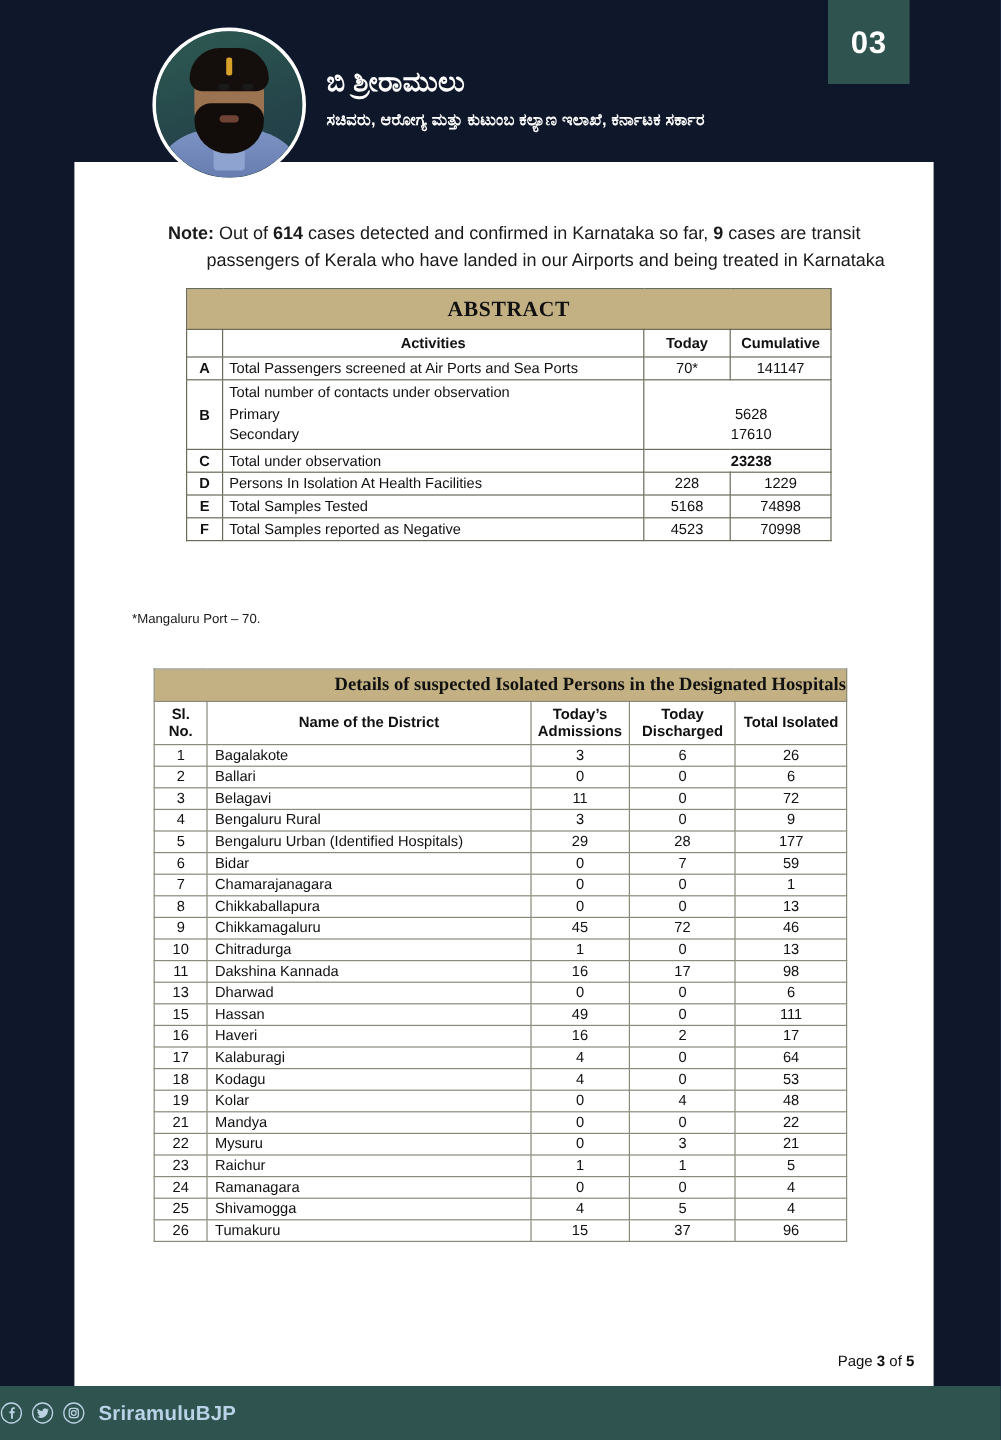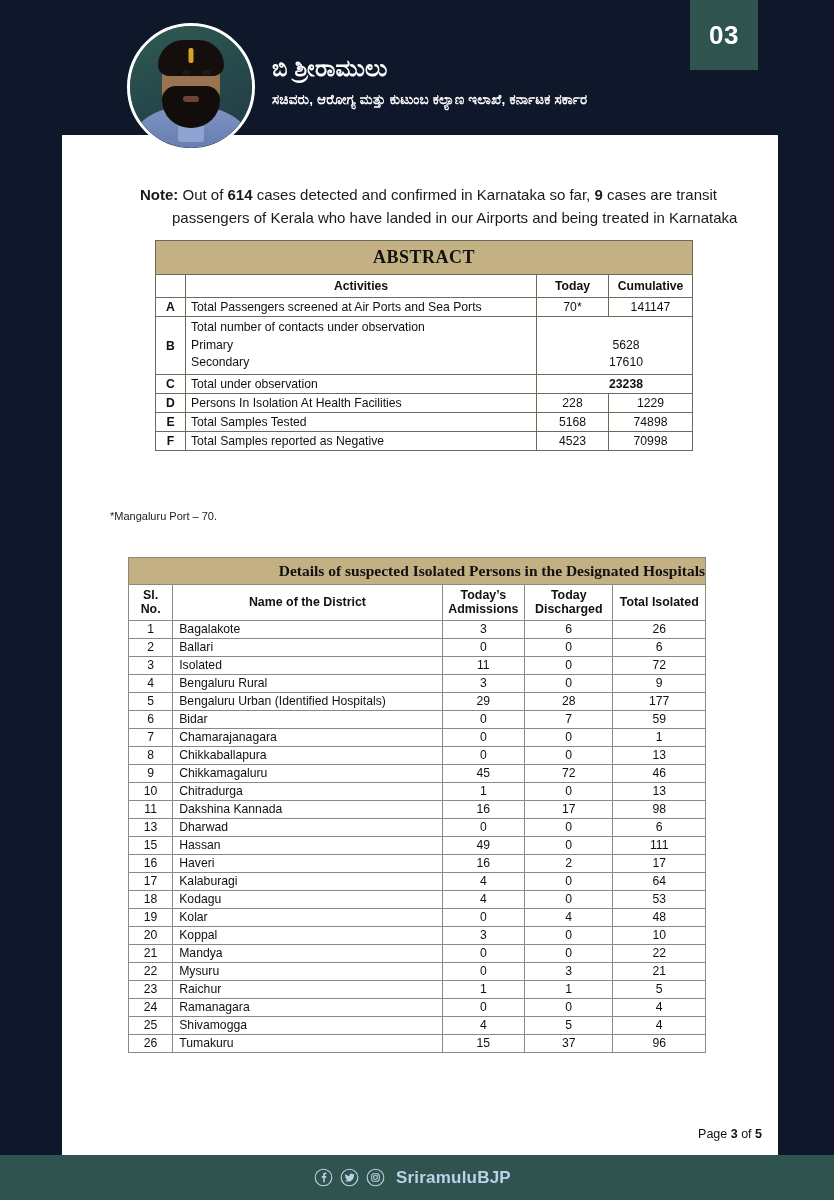--- a/index.html
+++ b/index.html
@@ -118,21 +118,21 @@
   .district tbody td { padding-top: 1.5px; padding-bottom: 1.5px; }
 
   .pagenum {
     position: absolute; right: 16px; bottom: 14px; font-size: 12.5px; color: #111;
   }
   .pagenum b { font-weight: bold; }
 
   
   .footer {
     position: absolute; left: 0; bottom: 0; width: 834px; height: 45px;
-    background: #2f5450; display: flex; align-items: center; padding-left: 314px;
+    background: #2f5450; display: flex; align-items: center; 
   }
   .social { display: flex; align-items: center; gap: 7px; }
   .sicon { width: 19px; height: 19px; color: #bcd2e3; }
   .handle { margin-left: 11px; color: #b9d2e6; font-size: 17px; font-weight: bold; letter-spacing: .2px; }
 </style>
 </head>
 <body>
 
 <div class="page">
 
@@ -266,21 +266,21 @@
             </tr>
             <tr>
               <td class="c-sl">2</td>
               <td class="c-name">Ballari</td>
               <td class="c-adm">0</td>
               <td class="c-dis">0</td>
               <td class="c-tot">6</td>
             </tr>
             <tr>
               <td class="c-sl">3</td>
-              <td class="c-name">Isolated</td>
+              <td class="c-name">Belagavi</td>
               <td class="c-adm">11</td>
               <td class="c-dis">0</td>
               <td class="c-tot">72</td>
             </tr>
             <tr>
               <td class="c-sl">4</td>
               <td class="c-name">Bengaluru Rural</td>
               <td class="c-adm">3</td>
               <td class="c-dis">0</td>
               <td class="c-tot">9</td>
@@ -368,27 +368,20 @@
               <td class="c-adm">4</td>
               <td class="c-dis">0</td>
               <td class="c-tot">53</td>
             </tr>
             <tr>
               <td class="c-sl">19</td>
               <td class="c-name">Kolar</td>
               <td class="c-adm">0</td>
               <td class="c-dis">4</td>
               <td class="c-tot">48</td>
-            </tr>
-            <tr>
-              <td class="c-sl">20</td>
-              <td class="c-name">Koppal</td>
-              <td class="c-adm">3</td>
-              <td class="c-dis">0</td>
-              <td class="c-tot">10</td>
             </tr>
             <tr>
               <td class="c-sl">21</td>
               <td class="c-name">Mandya</td>
               <td class="c-adm">0</td>
               <td class="c-dis">0</td>
               <td class="c-tot">22</td>
             </tr>
             <tr>
               <td class="c-sl">22</td>

